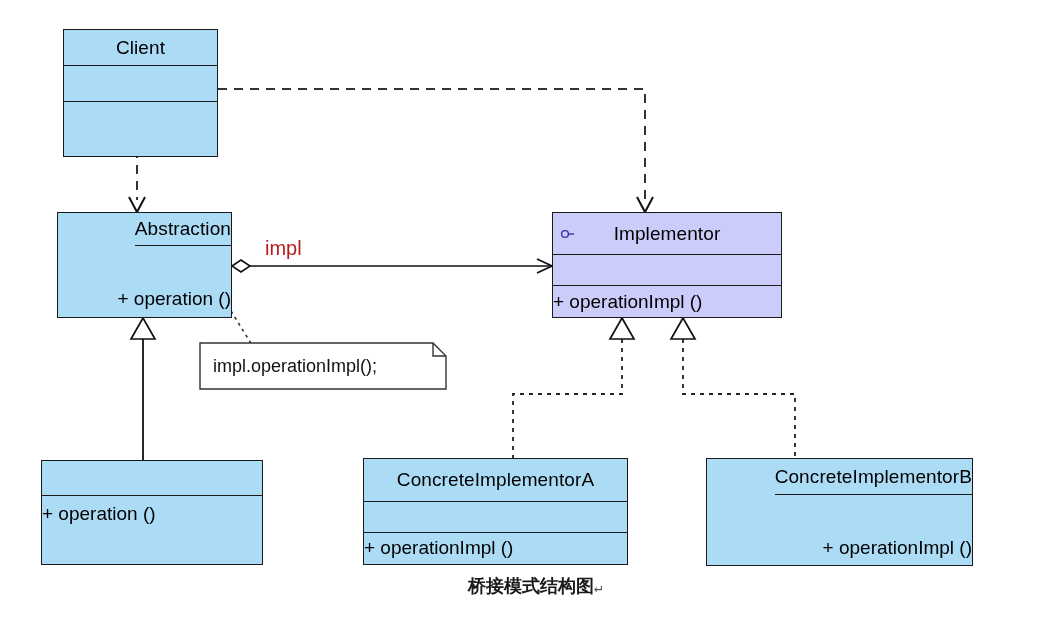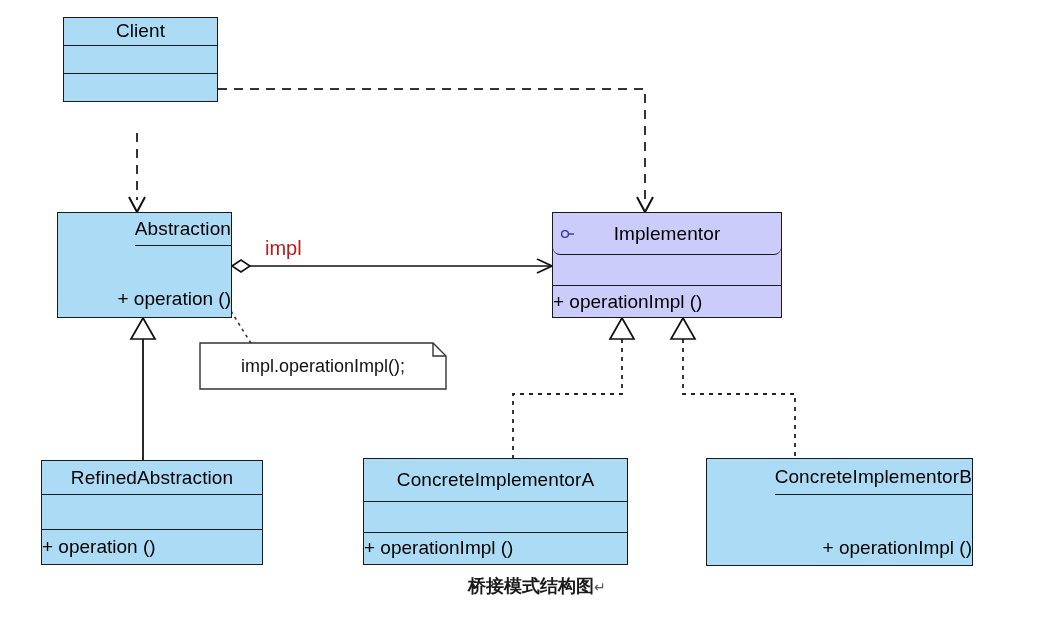--- a/index.html
+++ b/index.html
@@ -73,32 +73,31 @@
     z-index: 3;
   }
   .note-text {
     position: absolute;
     left: 14px;
     top: 50%;
     transform: translateY(-50%);
     font-size: 18px;
     color: #111;
     white-space: nowrap;
-    margin-left: 28px;
   }
   .edge-label {
     position: absolute;
     font-size: 20px;
     color: #b91c1c;
     z-index: 4;
     white-space: nowrap;
   }
   .caption {
     position: absolute;
-    font-family: Liberation Serif, serif;
+    font-family: Liberation Mono, monospace;
     font-size: 18px;
     font-weight: bold;
     color: #1a1a1a;
     white-space: nowrap;
     z-index: 4;
   }
   .caption .pilcrow {
     font-weight: normal;
     font-size: 14px;
     color: #556;
@@ -140,46 +139,45 @@
     <g>
       <path d="M 683,339 L 683,394 L 795,394 L 795,458" fill="none" stroke="#222222" stroke-width="1.8" stroke-dasharray="4,5"></path>
       <polygon points="683,318 671,339 695,339" fill="#ffffff" stroke="#111111" stroke-width="1.7"></polygon>
     </g>
 
     <g>
       <line x1="231" y1="311" x2="252" y2="345" stroke="#333333" stroke-width="1.6" stroke-dasharray="3,4"></line>
     </g>
   </svg>
 
-  <div class="uml-class" style="left:63px; top:17px; width:155px; height:85px;">
+  <div class="uml-class" style="left:63px; top:29px; width:155px; height:128px;">
     <div class="compartment name-c" style="height:36px;">Client</div>
     <div class="compartment attr-c" style="height:36px;"></div>
     <div class="compartment op-c" style="height:36px;"></div>
   </div>
 
   <div class="uml-class" style="left:57px; top:212px; width:175px; height:106px;align-items:flex-end;">
     <div class="compartment name-c" style="height:34px;">Abstraction</div>
     <div class="compartment attr-c" style="height:36px;"></div>
     <div class="compartment op-c" style="height:36px;">+ operation ()</div>
   </div>
 
   <div class="uml-class iface" style="left:552px; top:212px; width:230px; height:106px;">
-    <div class="compartment name-c" style="height:49px;border-radius:7px;">
+    <div class="compartment name-c" style="height:49px;">
       <svg class="iface-icon" viewBox="0 0 18 12">
         <circle cx="5" cy="6" r="3.4" fill="none" stroke="#3333AA" stroke-width="1.4"></circle>
         <line x1="8.6" y1="6" x2="14" y2="6" stroke="#3333AA" stroke-width="1.4"></line>
       </svg>
       <span>Implementor</span>
     </div>
     <div class="compartment attr-c" style="height:36px;"></div>
     <div class="compartment op-c" style="height:36px;">+ operationImpl ()</div>
   </div>
 
   <div class="uml-class" style="left:41px; top:460px; width:222px; height:105px;">
-    <div class="compartment name-c" style="height:35px;">RefinedAbstraction</div>
     <div class="compartment attr-c" style="height:35px;"></div>
     <div class="compartment op-c" style="height:35px;">+ operation ()</div>
   </div>
 
   <div class="uml-class" style="left:363px; top:458px; width:265px; height:107px;">
     <div class="compartment name-c" style="height:48px;">ConcreteImplementorA</div>
     <div class="compartment attr-c" style="height:35px;"></div>
     <div class="compartment op-c" style="height:35px;">+ operationImpl ()</div>
   </div>
 

